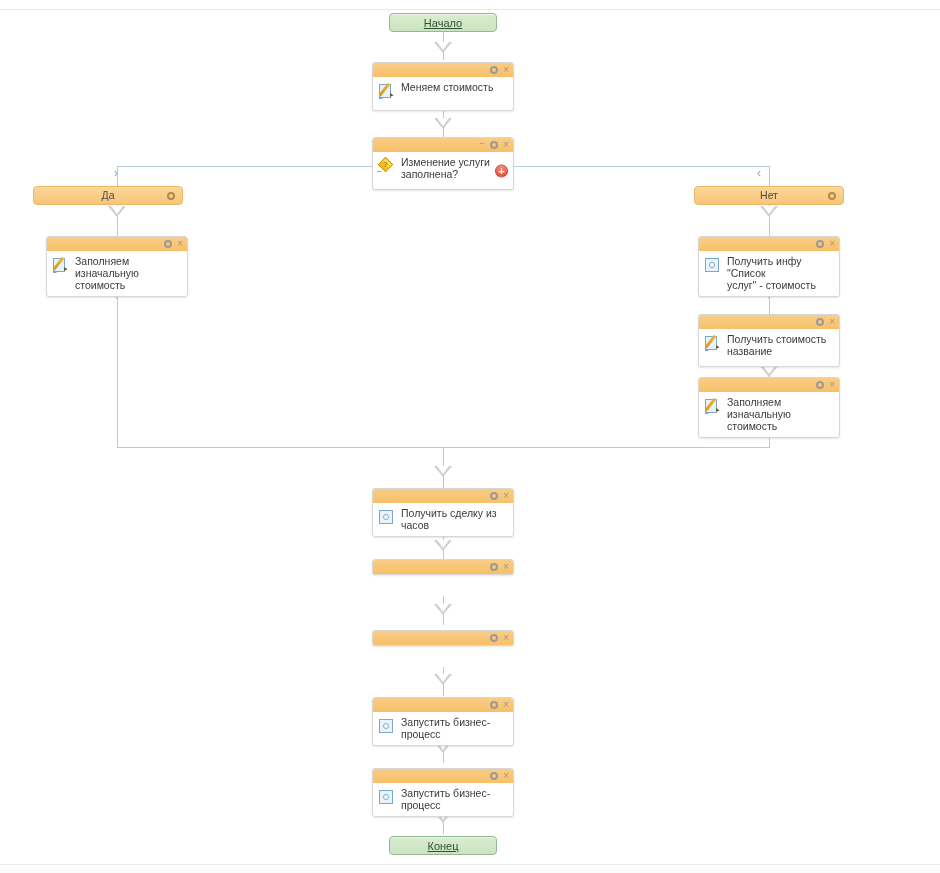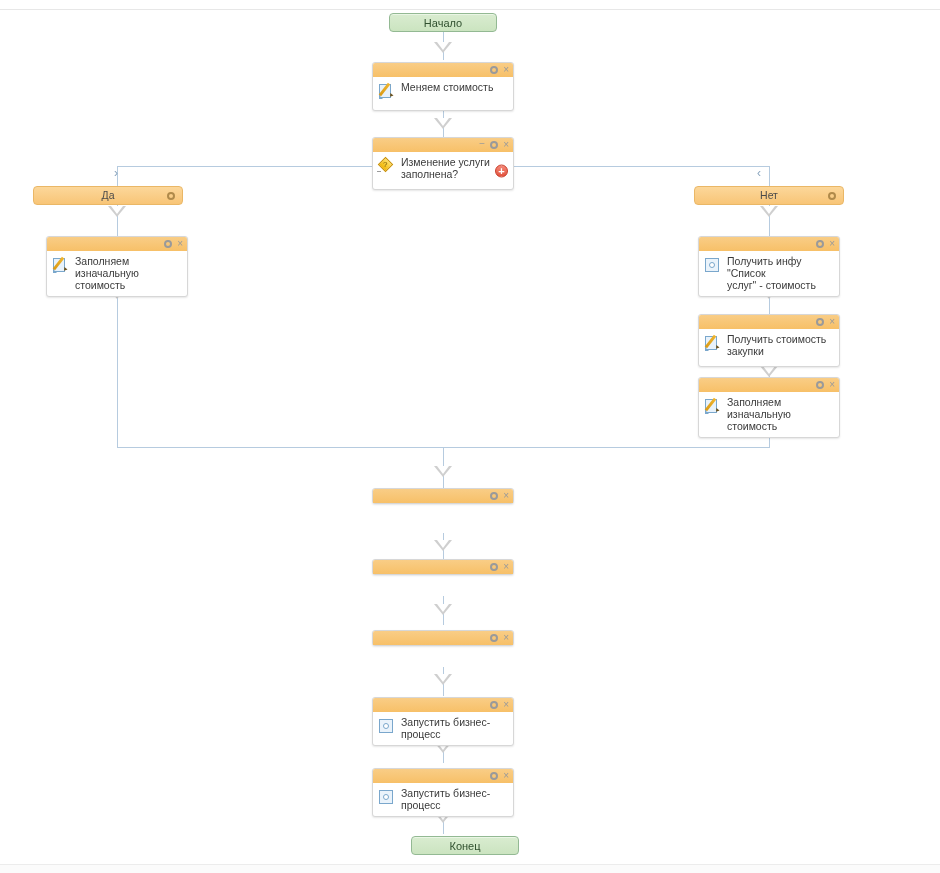--- a/index.html
+++ b/index.html
@@ -77,20 +77,21 @@
     height: 19px;
     border: 1px solid #93b993;
     border-radius: 4px;
     background: linear-gradient(#d9ecd0, #cbe4c0);
     box-shadow: inset 0 1px 0 #eaf6e5;
     text-align: center;
     line-height: 19px;
     font-size: 11px;
     color: #30502f;
     box-sizing: border-box;
+    text-decoration: underline;
   }
 
   
   .node {
     position: absolute;
     width: 142px;
     box-sizing: border-box;
     border: 1px solid #d7d7d7;
     border-radius: 3px;
     background: #ffffff;
@@ -416,21 +417,21 @@
       </div>
     </div>
     <div class="node-body">
       <span class="icon-doc">
         <span class="page"></span>
           <span class="fold"></span>
           <span class="pencil"></span>
           <span class="pencil-tip"></span>
       </span>
       <span>Получить стоимость</span><br>
-      <span>закупки</span>
+      <span>название</span>
     </div>
   </div>
 
   <div class="node two-line" style="left:698px; top:377px;">
     <div class="node-head">
       <div class="hdr-icons">
         <span class="ic-gear"></span>
         <span class="ic-close">×</span>
       </div>
     </div>
@@ -446,20 +447,24 @@
     </div>
   </div>
 
   <div class="node" style="left:372px; top:488px;">
     <div class="node-head">
       <div class="hdr-icons">
         <span class="ic-gear"></span>
         <span class="ic-close">×</span>
       </div>
     </div>
+    <div class="node-body">
+      <span class="icon-box"></span>
+      <span>Получить сделку из часов</span>
+    </div>
   </div>
 
   <div class="node" style="left:372px; top:559px;">
     <div class="node-head">
       <div class="hdr-icons">
         <span class="ic-gear"></span>
         <span class="ic-close">×</span>
       </div>
     </div>
   </div>
@@ -492,19 +497,19 @@
         <span class="ic-gear"></span>
         <span class="ic-close">×</span>
       </div>
     </div>
     <div class="node-body">
       <span class="icon-box"></span>
       <span>Запустить бизнес-процесс</span>
     </div>
   </div>
 
-  <div class="terminal" style="left:411px; top:836px;">
+  <div class="terminal" style="left:389px; top:836px;">
     <span>Конец</span>
   </div>
 
   <div class="bottom-rule"></div>
   <div class="bottom-strip"></div>
 </div>
 
 </body></html>

